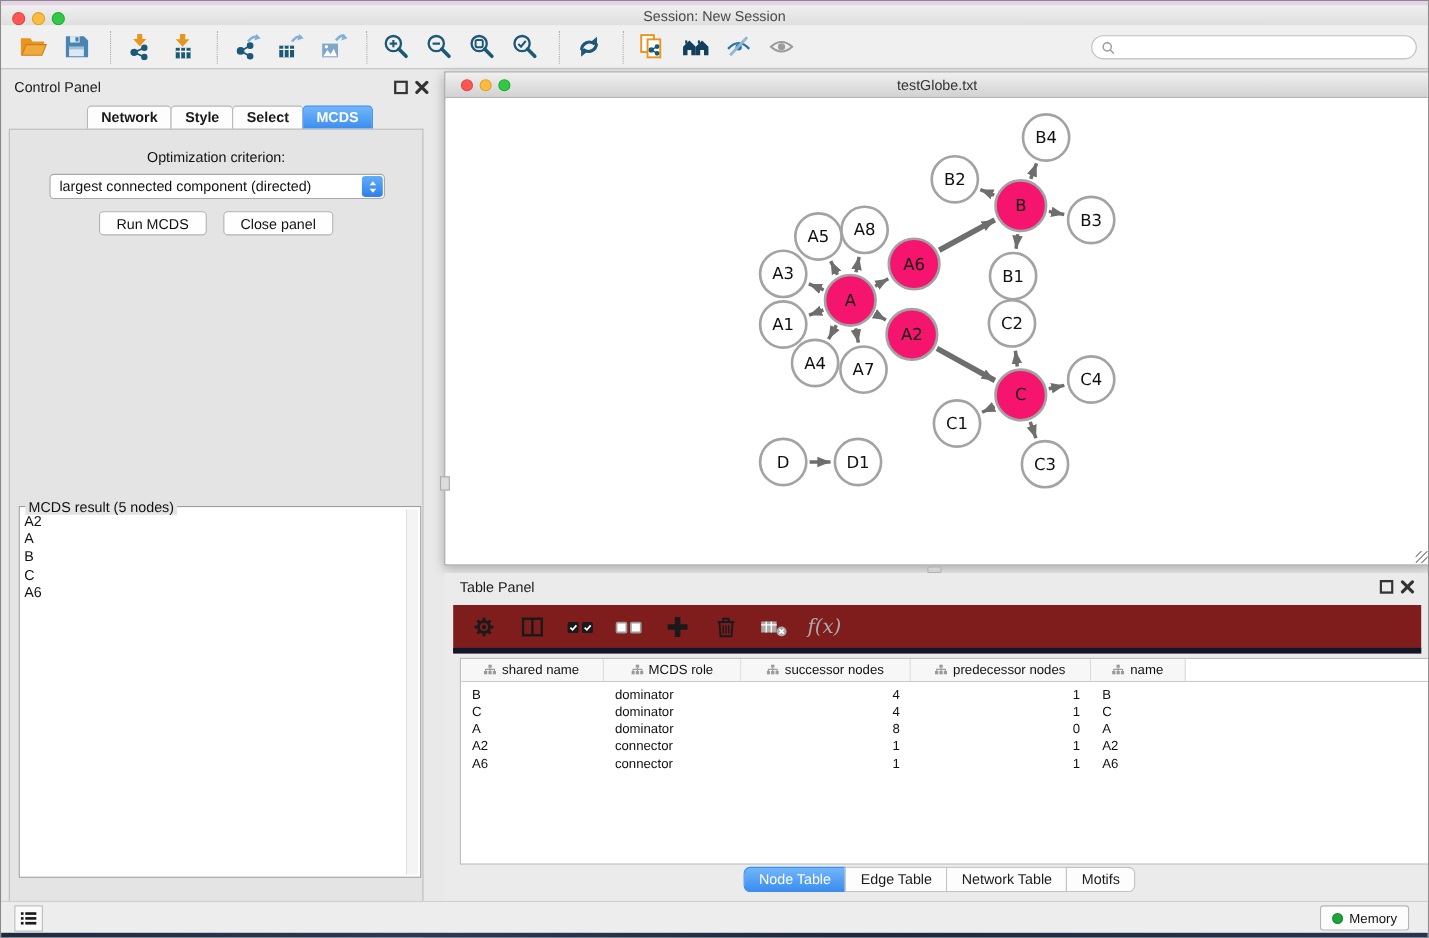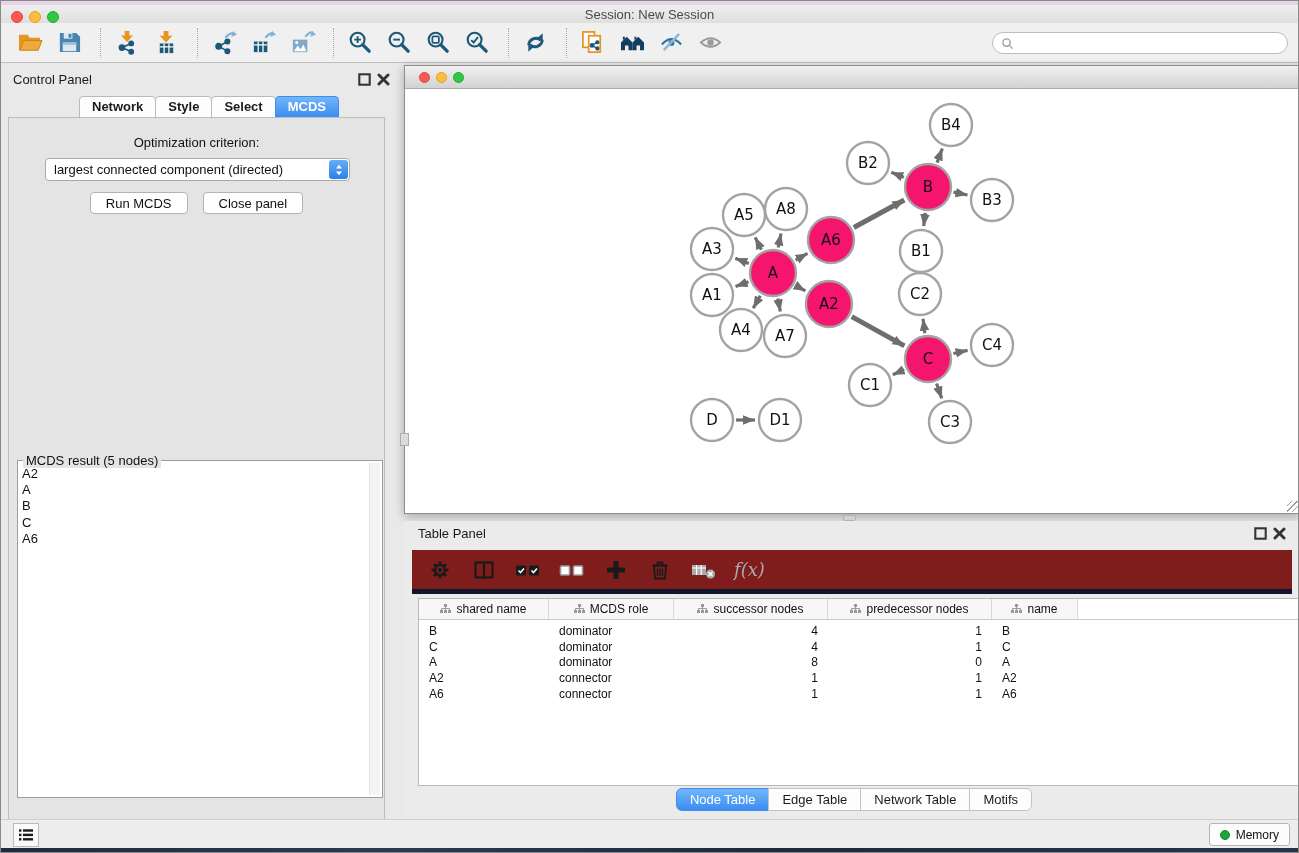--- a/index.html
+++ b/index.html
@@ -91,21 +91,21 @@
   .tp-tab { height:23px; line-height:21px; padding:0 13px; font-size:13px; color:#1A1A1A; background:#FDFDFD;
             border:1px solid #C3C3C3; margin-left:-1px; }
   .tp-tab:first-child { border-radius:6px 0 0 6px; margin-left:4px; }
   .tp-tab:last-child { border-radius:0 6px 6px 0; }
   .tp-tab.selected { background:linear-gradient(#72B6FA,#3B8DEF); color:#fff; border-color:#3B8DEF; }
 
   
   .status-bar { position:absolute; left:0; right:0; top:818px; height:29px; background:#EDEDED; border-top:1px solid #CFCFCF; }
   .sb-list-btn { position:absolute; left:12px; top:3px; width:26px; height:24px; background:#FAFAFA;
                  border:1px solid #B9B9B9; display:flex; align-items:center; justify-content:center; }
-  .sb-memory { position:absolute; right:8px; top:3px; height:23px; padding:0 10px; background:#FCFCFC;
+  .sb-memory { position:absolute; right:17px; top:3px; height:23px; padding:0 10px; background:#FCFCFC;
                border:1px solid #B5B5B5; border-radius:3px; display:flex; align-items:center; gap:6px; font-size:12px; color:#111; }
   .mem-dot { width:10px; height:10px; border-radius:50%; background:#1FA33C; border:1px solid #158A2E; }
   .desktop-strip { position:absolute; left:0; right:0; top:847px; height:6px;
                    background:linear-gradient(90deg,#1E2A40,#2A3A55 30%,#1C2940 60%,#253550); }
 </style>
 </head>
 <body>
 
 <div class="app">
   <div class="top-accent"></div>
@@ -305,20 +305,21 @@
         </div>
       <div class="result-scroll"></div>
     </div>
   </div>
 
   <div class="net-window">
     <div class="nw-titlebar">
       <span class="light red" style="left:14px"></span>
       <span class="light yellow" style="left:31px"></span>
       <span class="light green" style="left:48px"></span>
+      <div class="nw-title">testGlobe.txt</div>
     </div>
     <div class="nw-canvas">
       <svg width="894" height="424" viewBox="0 0 894 424">
         <defs>
           <marker id="arrow" viewBox="0 0 10 8" refX="10" refY="4" markerWidth="12" markerHeight="10" markerUnits="userSpaceOnUse" orient="auto">
               <path d="M0 0L10 4L0 8z" fill="#6E6E6E"></path>
             </marker>
         </defs>
         <g id="edges-layer">
             <line x1="343.542042673692" y1="191.82090264227503" x2="330.51726665991157" y2="196.51836284396632" stroke="#6E6E6E" stroke-width="3.2" marker-end="url(#arrow)"></line>

